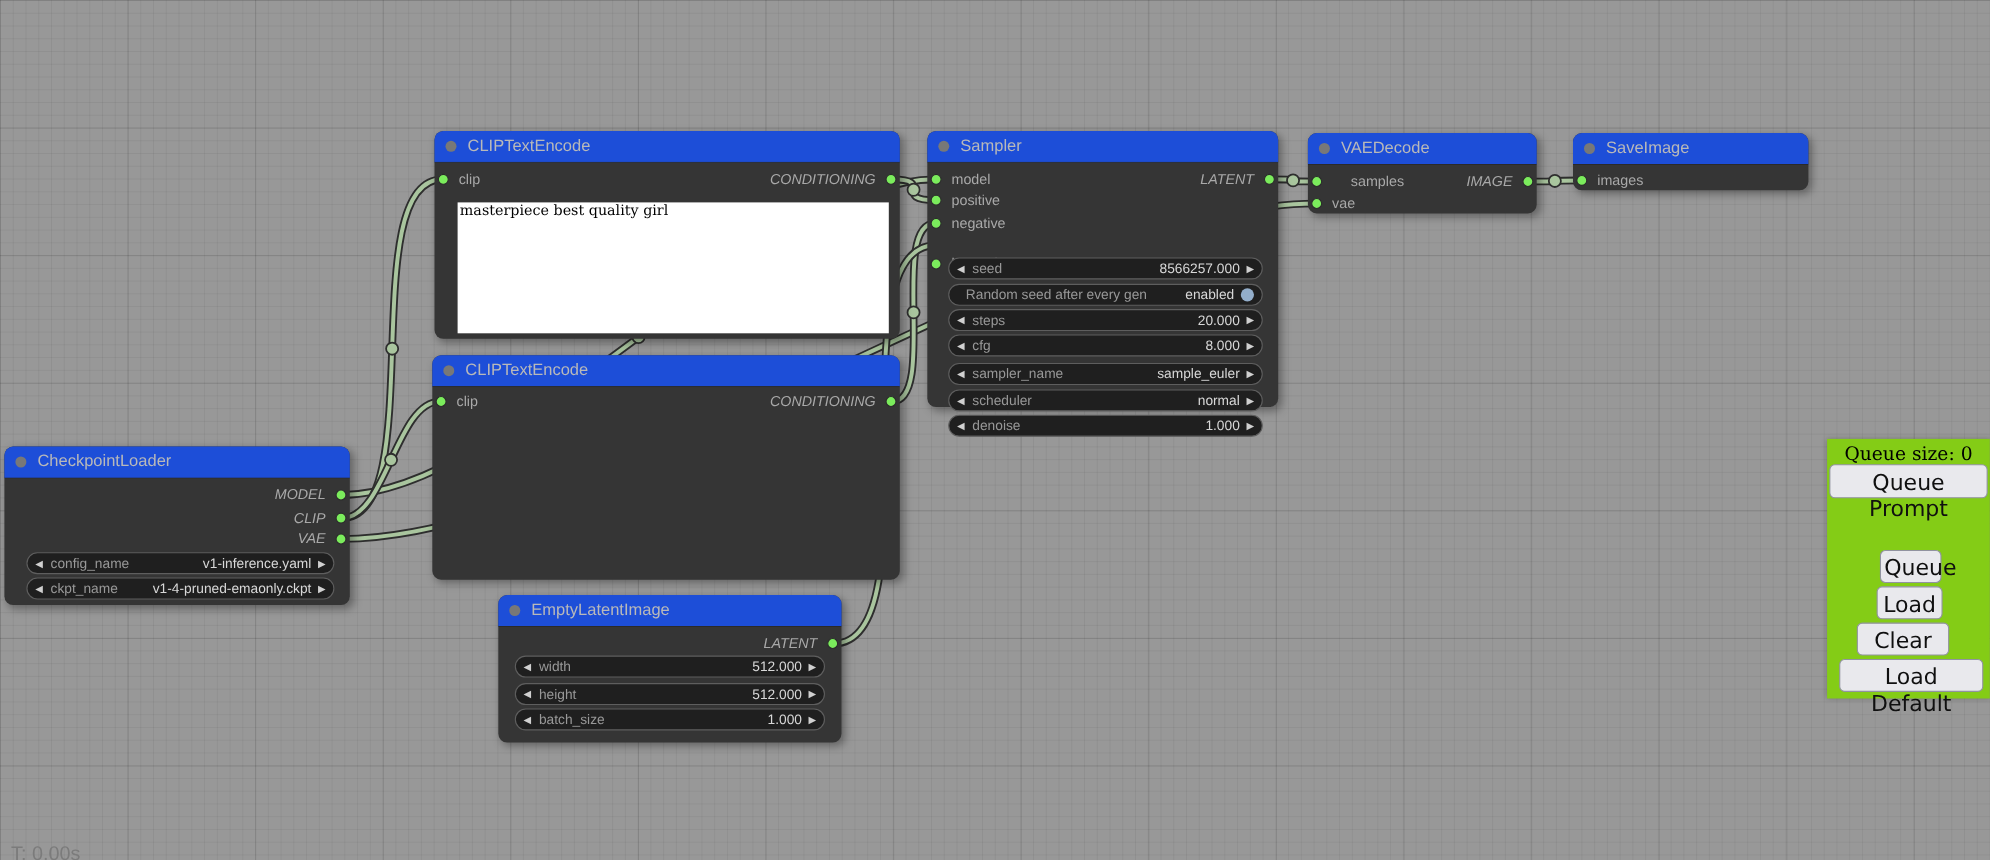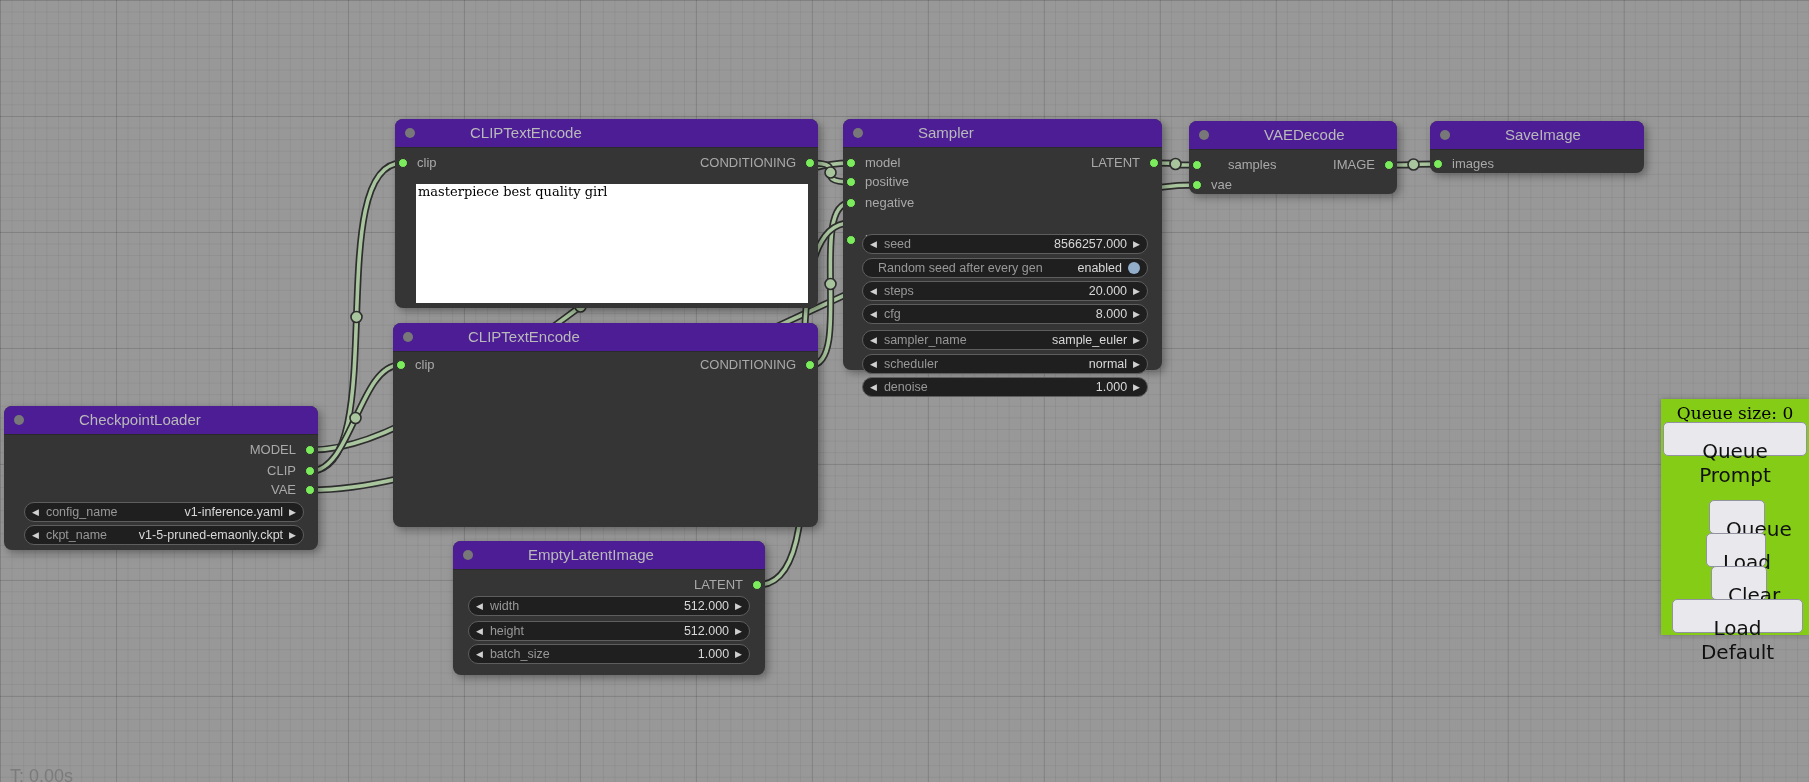--- a/index.html
+++ b/index.html
@@ -14,29 +14,29 @@
       linear-gradient(90deg, rgba(0,0,0,0.05) 1px, transparent 1px);
     background-size:116px 116px,116px 116px,11.6px 11.6px,11.6px 11.6px;
   }
   #wires{position:absolute;left:0;top:0;z-index:1;}
   .wire-under{stroke:#2e2e2e;stroke-width:7;fill:none;}
   .wire-over{stroke:#a9c59e;stroke-width:3.6;fill:none;}
   .wire-dot{fill:#a9c59e;stroke:#2e2e2e;stroke-width:1.6;}
 
   .node{position:absolute;z-index:2;background:#353535;border-radius:8px;
         box-shadow:3px 3px 8px rgba(0,0,0,0.35);}
-  .ntitle{position:absolute;top:0;left:0;right:0;height:28px;background:#4c1d95;
+  .ntitle{position:absolute;top:0;left:0;right:0;height:28px;background:#1d4ed8;
           border-radius:8px 8px 0 0;border-bottom:1px solid #2a2a2a;
-          color:#b9b9b9;font-size:15px;line-height:28px;white-space:nowrap;overflow:hidden;padding-left:45px;}
+          color:#b9b9b9;font-size:15px;line-height:28px;white-space:nowrap;overflow:hidden;}
   .tdot{position:absolute;left:10px;top:9px;width:10px;height:10px;border-radius:50%;background:#787878;}
   .tlabel{margin-left:30px;}
 
   .slot{position:absolute;height:20px;line-height:20px;font-size:13px;color:#a9a9a9;white-space:nowrap;}
   .slot.in{left:0;padding-left:22px;}
-  .slot.out{right:0;padding-right:22px;}
+  .slot.out{right:0;padding-right:22px;font-style:italic;}
   .sdot{position:absolute;top:5px;width:10px;height:10px;border-radius:50%;
         background:#7bec5c;border:1px solid #2c2c2c;box-sizing:border-box;}
   .slot.in .sdot{left:3px;}
   .slot.out .sdot{right:3px;}
 
   .widget{position:absolute;height:20px;background:#1f1f1f;border:1px solid #5e5e5e;
           border-radius:10px;box-sizing:border-box;display:flex;align-items:center;
           font-size:12.5px;color:#999;padding:0 7px;white-space:nowrap;overflow:hidden;}
   .warrow{font-size:9px;color:#d0d0d0;line-height:20px;flex:0 0 auto;}
   .wlabel{margin-left:7px;color:#989898;}
@@ -47,25 +47,25 @@
 
   .prompt{position:absolute;background:#fff;border:none;outline:none;resize:none;
           font:13px "DejaVu Serif",serif;color:#000;padding:0 2px;box-sizing:border-box;
           overflow:hidden;}
 
   .queue-panel{position:absolute;left:1661px;top:399px;width:148px;height:236px;
                background:#84cc16;z-index:3;box-shadow:0 0 5px rgba(0,0,0,0.25);}
   .queue-size{font:17px "DejaVu Serif",serif;color:#000;text-align:center;margin-top:4px;}
   .qbtn{position:absolute;font-family:"DejaVu Sans","Liberation Sans",sans-serif;
         font-size:20px;color:#101010;background:#e9e9ed;border:1px solid #9193a0;
-        border-radius:5px;padding:16px;line-height:1.2;}
+        border-radius:5px;padding:3px;line-height:1.2;}
   #queue-prompt-btn{left:2px;top:23px;width:144px;height:31px;}
   #save-btn{left:48px;top:101px;width:56px;height:30px;}
   #load-btn{left:45px;top:134px;width:60px;height:30px;}
-  #clear-btn{left:50px;top:167px;width:56px;height:30px;}
+  #clear-btn{left:27px;top:167px;width:84px;height:30px;}
   #load-default-btn{left:11px;top:200px;width:131px;height:30px;}
 
   .time-label{position:absolute;left:10px;top:766px;z-index:1;font-size:18px;color:#7b7b7b;}
 </style>
 </head>
 <body>
 
 <svg id="wires" width="1809" height="782">
     <path d="M 311 450 C 463.6617994129507 450, 697.3382005870493 163, 850 163" class="wire-under"></path>
     <path d="M 311 450 C 463.6617994129507 450, 697.3382005870493 163, 850 163" class="wire-over"></path>
@@ -104,21 +104,21 @@
       <div class="slot out" style="top: 74px;"><span>VAE</span><span class="sdot"></span></div>
       <div class="widget" style="top: 96px; left: 20px; width: 280px;">
         <span class="warrow">◀</span>
         <span class="wlabel">config_name</span>
         <span class="wvalue">v1-inference.yaml</span>
         <span class="warrow">▶</span>
       </div>
       <div class="widget" style="top: 119px; left: 20px; width: 280px;">
         <span class="warrow">◀</span>
         <span class="wlabel">ckpt_name</span>
-        <span class="wvalue">v1-5-pruned-emaonly.ckpt</span>
+        <span class="wvalue">v1-4-pruned-emaonly.ckpt</span>
         <span class="warrow">▶</span>
       </div>
     </div>
     <div class="node" style="left: 395px; top: 119px; width: 423px; height: 189px;">
       <div class="ntitle"><span class="tdot"></span><span class="tlabel">CLIPTextEncode</span></div>
       <div class="slot in" style="top: 34px;"><span class="sdot"></span><span>clip</span></div>
       <div class="slot out" style="top: 34px;"><span>CONDITIONING</span><span class="sdot"></span></div>
       <textarea class="prompt" spellcheck="false" style="left: 21px; top: 65px; width: 392px; height: 119px;">masterpiece best quality girl</textarea>
     </div>
     <div class="node" style="left: 393px; top: 323px; width: 425px; height: 204px;">

